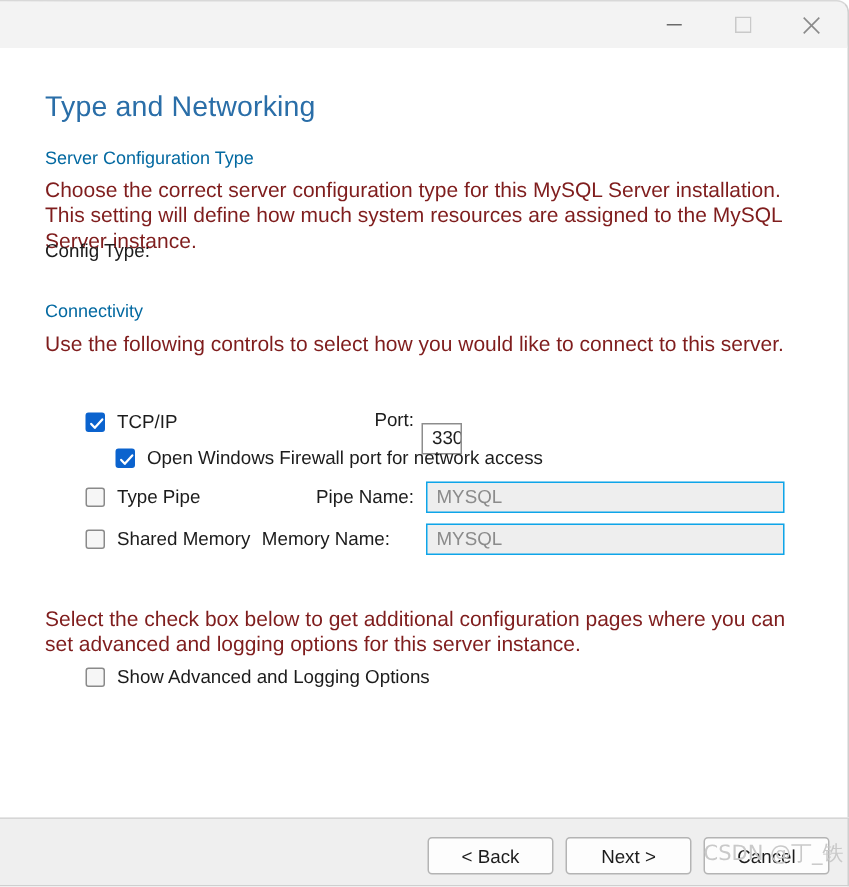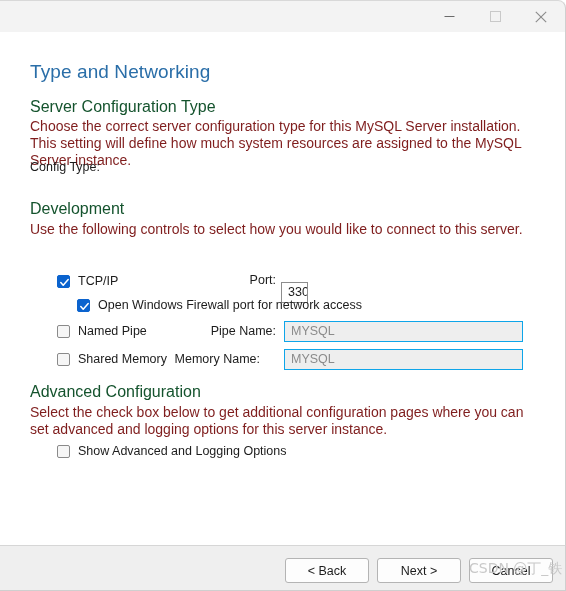--- a/index.html
+++ b/index.html
@@ -69,22 +69,22 @@
     top: 29px;
     font-size: 19px;
     color: #2a6ea8;
     letter-spacing: 0.1px;
     white-space: nowrap;
   }
 
   .section-head {
     position: absolute;
     left: 30px;
-    font-size: 16px;
-    color: #14532d;
+    font-size: 12px;
+    color: #0369a1;
     white-space: nowrap;
   }
   .section-desc {
     position: absolute;
     left: 30px;
     font-size: 14px;
     color: #7f1d1d;
     line-height: 17px;
   }
 
@@ -284,21 +284,21 @@
   <div id="content">
 
     <div id="page-title">Type and Networking</div>
 
     <div class="section-head" id="sec-server-config-head">Server Configuration Type</div>
     <div class="section-desc" id="sec-server-config-desc">Choose the correct server configuration type for this MySQL Server installation. This setting will define how much system resources are assigned to the MySQL Server instance.</div>
 
     <div id="config-type-label">Config Type:</div>
 
 
-    <div class="section-head" id="sec-connectivity-head">Development</div>
+    <div class="section-head" id="sec-connectivity-head">Connectivity</div>
     <div class="section-desc" id="sec-connectivity-desc">Use the following controls to select how you would like to connect to this server.</div>
 
     <div class="cb-row" id="row-tcpip">
       <span class="checkbox checked">
         <svg width="11" height="11" viewBox="0 0 11 11">
           <polyline points="1.8,5.6 4.2,8.2 9.2,2.6" fill="none" stroke="#ffffff" stroke-width="1.5" stroke-linecap="round" stroke-linejoin="round"></polyline>
         </svg>
       </span>
       <span class="cb-label">TCP/IP</span>
     </div>
@@ -309,33 +309,32 @@
       <span class="checkbox checked">
         <svg width="11" height="11" viewBox="0 0 11 11">
           <polyline points="1.8,5.6 4.2,8.2 9.2,2.6" fill="none" stroke="#ffffff" stroke-width="1.5" stroke-linecap="round" stroke-linejoin="round"></polyline>
         </svg>
       </span>
       <span class="cb-label">Open Windows Firewall port for network access</span>
     </div>
 
     <div class="cb-row" id="row-namedpipe">
       <span class="checkbox unchecked"></span>
-      <span class="cb-label">Named Pipe</span>
+      <span class="cb-label">Type Pipe</span>
     </div>
     <div class="field-label" id="pipe-label">Pipe Name:</div>
     <div class="text-input disabled" id="pipe-input">MYSQL</div>
 
     <div class="cb-row" id="row-sharedmem">
       <span class="checkbox unchecked"></span>
       <span class="cb-label">Shared Memory</span>
     </div>
     <div class="field-label" id="memory-label">Memory Name:</div>
     <div class="text-input disabled" id="memory-input">MYSQL</div>
 
-    <div class="section-head" id="sec-advanced-head">Advanced Configuration</div>
     <div class="section-desc" id="sec-advanced-desc">Select the check box below to get additional configuration pages where you can set advanced and logging options for this server instance.</div>
 
     <div class="cb-row" id="row-advanced">
       <span class="checkbox unchecked"></span>
       <span class="cb-label">Show Advanced and Logging Options</span>
     </div>
 
   </div>
 
   <div id="footer">

